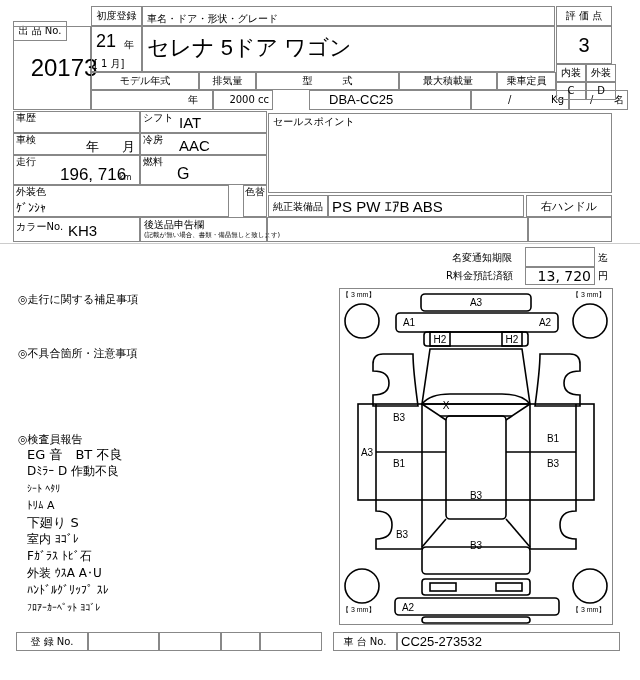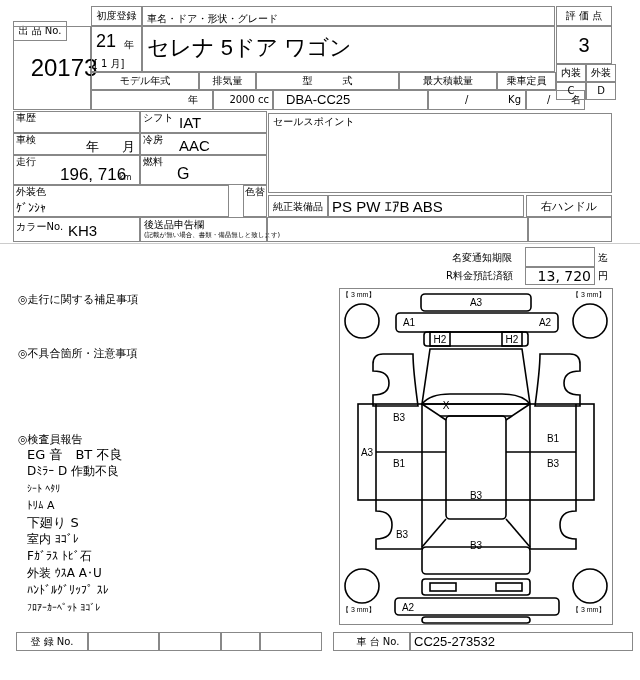--- a/index.html
+++ b/index.html
@@ -42,21 +42,21 @@
 <div class="abs cellrow" style="left:91px;top:72px;height:18px;">
   <div class="bx center lbl" style="width:106px;">モデル年式</div>
   <div class="bx center lbl" style="width:55px;">排気量</div>
   <div class="bx center lbl" style="width:141px;white-space:pre;">型　　　式</div>
   <div class="bx center lbl" style="width:96px;">最大積載量</div>
   <div class="bx center lbl" style="width:57px;">乗車定員</div>
 </div>
 <div class="abs cellrow" style="left:91px;top:90px;height:20px;">
   <div class="bx lbl" style="width:106px;text-align:right;padding-right:14px;line-height:18px;">年</div>
   <div class="bx lbl" style="width:55px;text-align:right;padding-right:3px;line-height:18px;">2000 cc</div>
-  <div class="bx val" style="width:141px;padding-left:12px;font-size:13px;line-height:18px;">DBA-CC25</div>
+  <div class="bx val" style="width:141px;padding-left:19px;font-size:13px;line-height:18px;margin-left:36px;">DBA-CC25</div>
   <div class="bx lbl" style="width:96px;position:relative;line-height:18px;">
     <span class="abs" style="left:36px;">/</span>
     <span class="abs" style="right:4px;">Kg</span>
   </div>
   <div class="bx lbl" style="width:57px;position:relative;line-height:18px;">
     <span class="abs" style="left:20px;">/</span>
     <span class="abs" style="right:3px;">名</span>
   </div>
 </div>
 
@@ -230,15 +230,15 @@
 </div>
 
 <div class="abs cellrow" style="left:16px;top:632px;height:19px;">
   <div class="bx center lbl" style="width:70px;">登 録 No.</div>
   <div class="bx" style="width:69px;"></div>
   <div class="bx" style="width:60px;"></div>
   <div class="bx" style="width:37px;"></div>
   <div class="bx" style="width:60px;"></div>
 </div>
 <div class="abs cellrow" style="left:333px;top:632px;height:19px;">
-  <div class="bx center lbl" style="width:62px;padding-left:13px;">車 台 No.</div>
+  <div class="bx center lbl" style="width:62px;">車 台 No.</div>
   <div class="bx val" style="width:218px;padding-left:3px;font-size:13px;line-height:17px;">CC25-273532</div>
 </div>
 
 </body></html>

